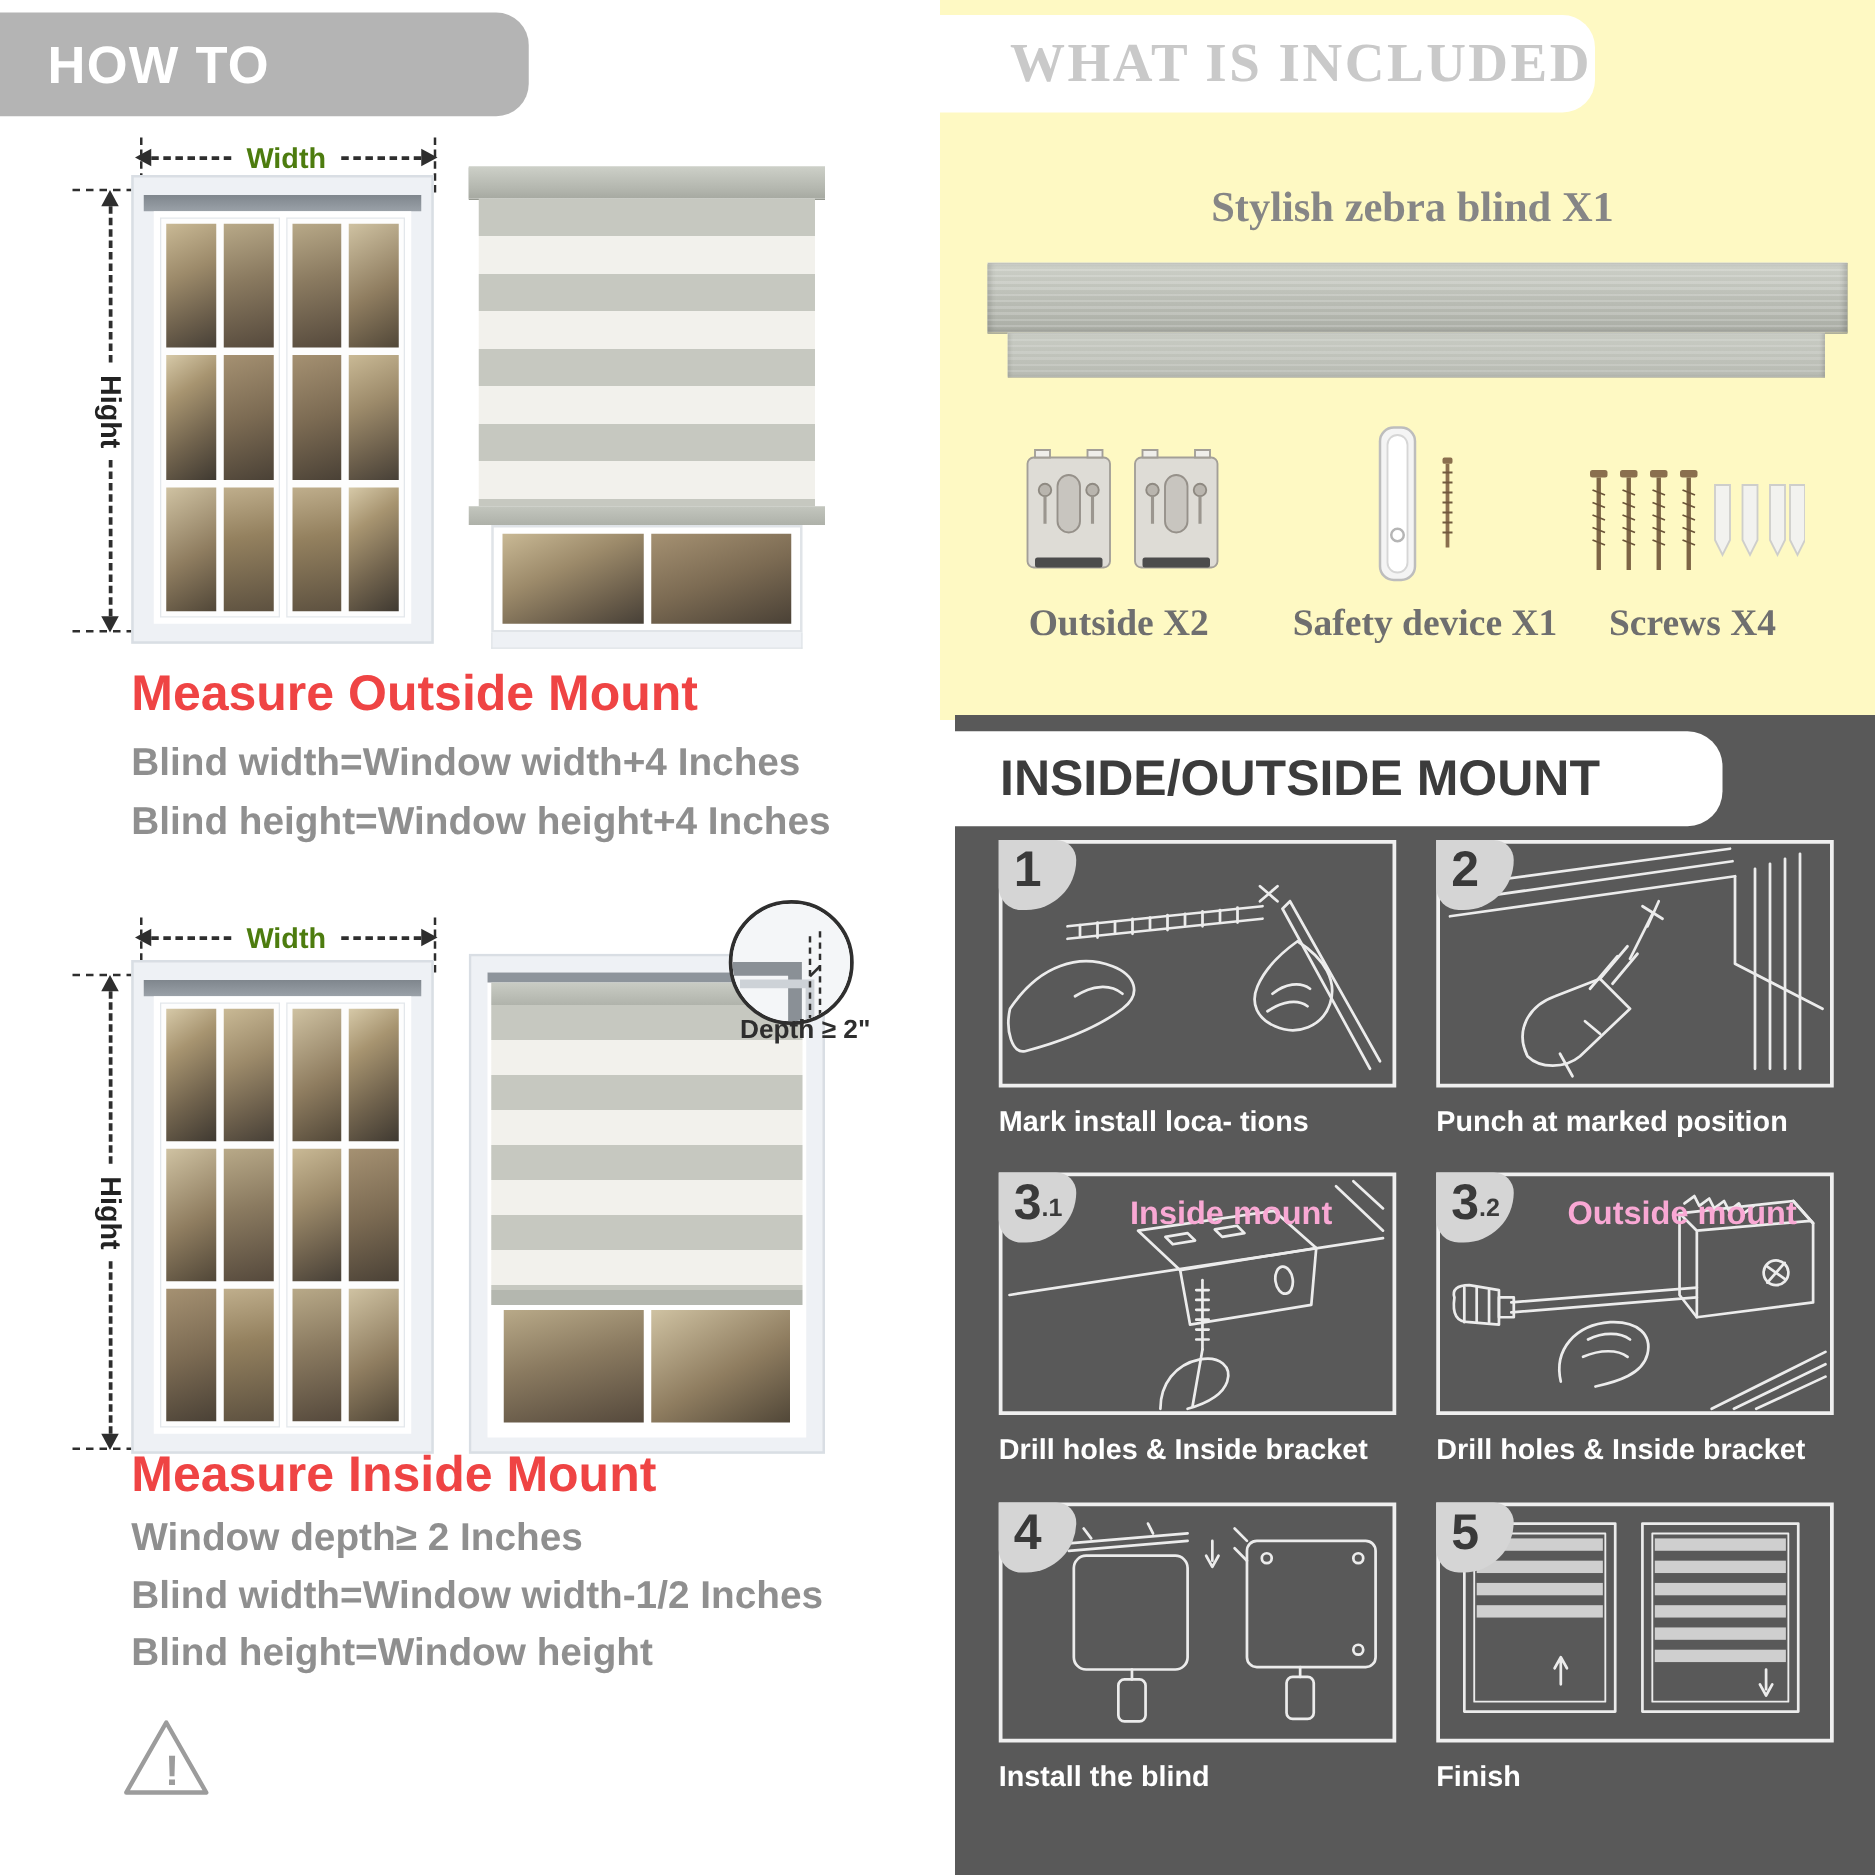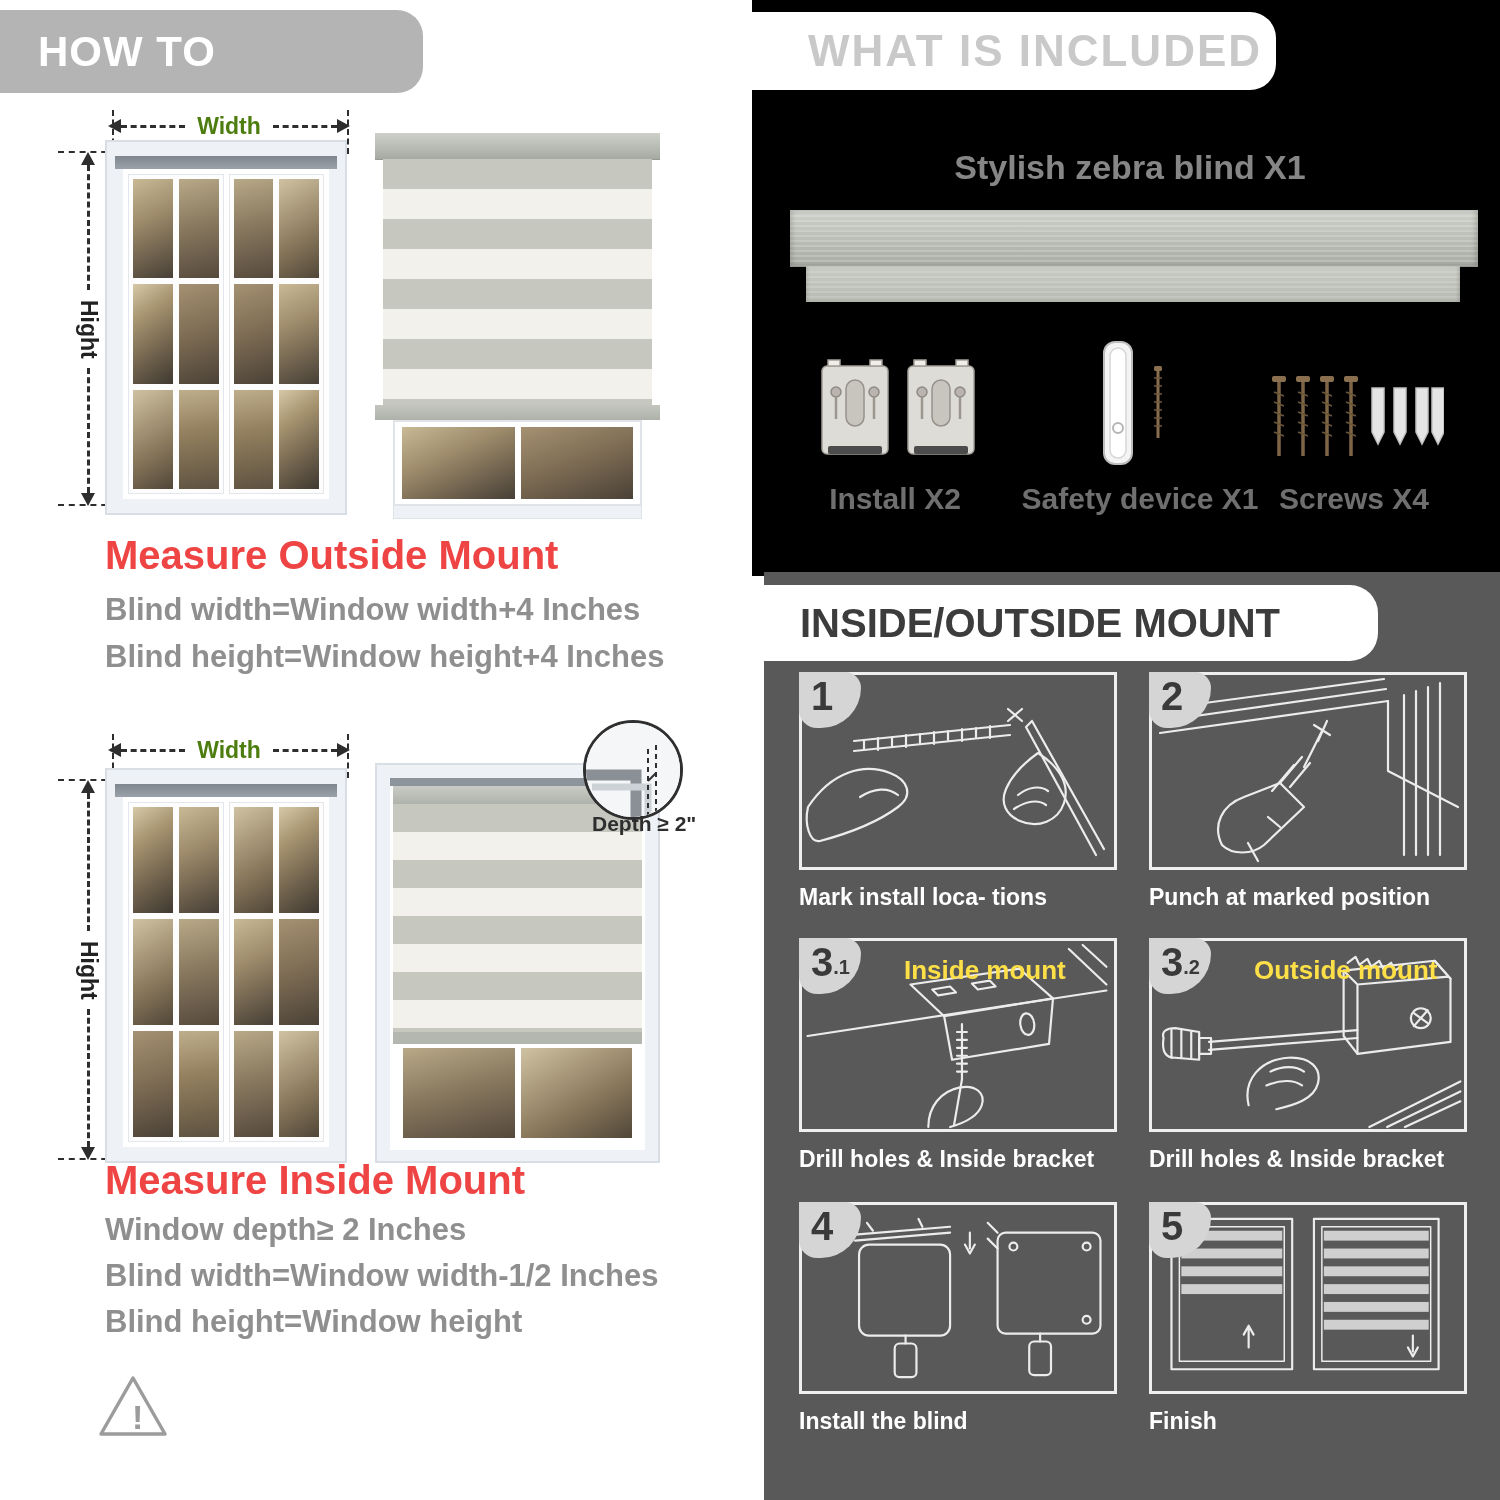--- a/index.html
+++ b/index.html
@@ -60,41 +60,41 @@
   .iwin .ib-rail{position:absolute;left:3px;right:3px;top:254px;height:12px;background:#b4b7af;}
   .iwin .ib-view{position:absolute;left:8px;right:8px;top:266px;bottom:8px;display:flex;gap:6px;background:#fff;padding:4px 5px;box-sizing:border-box;}
 
   .callout{position:absolute;border:3px solid #2f2f2f;border-radius:50%;background:#fafbfc;overflow:hidden;}
   .depth-lbl{position:absolute;font-size:21px;font-weight:bold;color:#2e2e2e;white-space:nowrap;}
 
   .note-text{position:absolute;font-size:22px;font-weight:bold;color:#9b9b9b;line-height:1.4;}
   .warn-mark{position:absolute;font-size:34px;font-weight:bold;color:#9c9c9c;}
 
   
-  .r-top{position:absolute;left:752px;top:0;width:748px;height:576px;background:#000000;}
+  .r-top{position:absolute;left:752px;top:0;width:748px;height:576px;background:#fef9c3;font-family:Liberation Serif, serif;}
   .r-title{position:absolute;left:0;top:12px;width:524px;height:78px;background:#ffffff;border-radius:0 26px 26px 0;
            color:#c9c9c9;font-size:44px;font-weight:bold;line-height:78px;padding-left:56px;letter-spacing:2px;box-sizing:border-box;}
   .blind-lbl{position:absolute;left:128px;top:148px;width:500px;text-align:center;font-size:34px;font-weight:bold;color:#868686;}
   .hr-top{position:absolute;left:38px;top:210px;width:688px;height:56px;
           background:repeating-linear-gradient(180deg,rgba(255,255,255,.18) 0 2px,rgba(0,0,0,0) 2px 5px),linear-gradient(180deg,#ced1c9,#b6b9b1 65%,#a9aca4);
           box-shadow:inset -3px 0 4px rgba(0,0,0,.15),inset 3px 0 4px rgba(0,0,0,.12),0 1px 0 #93968e;}
   .hr-bot{position:absolute;left:54px;top:266px;width:654px;height:36px;
           background:repeating-linear-gradient(180deg,rgba(255,255,255,.15) 0 2px,rgba(0,0,0,0) 2px 5px),linear-gradient(180deg,#c9ccc4,#b7bab2);
           box-shadow:inset -2px 0 3px rgba(0,0,0,.12),inset 2px 0 3px rgba(0,0,0,.1);}
   .item-lbl{position:absolute;top:482px;text-align:center;font-size:30px;font-weight:bold;color:#6f6f6f;white-space:nowrap;}
 
   .r-dark{position:absolute;left:752px;top:572px;width:748px;height:928px;background:#595959;margin-left:12px;}
   .m-title{position:absolute;left:0;top:13px;width:614px;height:76px;background:#ffffff;border-radius:0 28px 28px 0;
            color:#3c3c3c;font-size:40px;font-weight:bold;line-height:76px;padding-left:36px;box-sizing:border-box;}
   .panel{position:absolute;border:3px solid #efefef;box-sizing:border-box;}
   .badge{position:absolute;left:-3px;top:-3px;width:62px;height:56px;background:#d5d5d5;
          border-radius:0 16px 40px 18px;display:flex;align-items:flex-start;padding:2px 0 0 12px;box-sizing:border-box;}
   .badge .n{font-size:40px;font-weight:bold;color:#3a3a3a;line-height:1.1;}
   .badge .s{font-size:20px;font-weight:bold;color:#3a3a3a;margin-top:16px;}
-  .in-lbl{position:absolute;left:102px;top:14px;font-size:26px;font-weight:bold;color:#fde047;white-space:nowrap;}
+  .in-lbl{position:absolute;left:102px;top:14px;font-size:26px;font-weight:bold;color:#f9a8d4;white-space:nowrap;}
   .cap{position:absolute;width:336px;font-size:23px;font-weight:bold;color:#ffffff;}
   .sketch{position:absolute;inset:0;width:100%;height:100%;}
 </style>
 </head>
 <body>
 
 <div id="canvas">
 
   <div class="l-title">HOW TO MEASURE</div>
 
@@ -290,21 +290,21 @@
                  M78,20 l10,4 M78,30 l10,4 M78,40 l10,4 M78,50 l10,4 M78,60 l10,4" stroke="#6b5539" stroke-width="1.5"></path>
       </g>
       <g fill="#f2f2f2" stroke="#cccccc" stroke-width="1.5" opacity="0.95">
         <path d="M104,16 h12 v44 l-6,12 l-6,-12 Z"></path>
         <path d="M126,16 h12 v44 l-6,12 l-6,-12 Z"></path>
         <path d="M148,16 h12 v44 l-6,12 l-6,-12 Z"></path>
         <path d="M168,16 h12 v44 l-6,12 l-6,-12 Z" transform="translate(-4 0)"></path>
       </g>
     </svg>
 
-    <div class="item-lbl" style="left:28px;width:230px;">Install X2</div>
+    <div class="item-lbl" style="left:28px;width:230px;">Outside X2</div>
     <div class="item-lbl" style="left:258px;width:260px;">Safety device X1</div>
     <div class="item-lbl" style="left:522px;width:160px;">Screws X4</div>
   </div>
 
   <div class="r-dark">
     <div class="m-title">INSIDE/OUTSIDE MOUNT</div>
 
     <div class="panel" style="left:35px;top:100px;width:318px;height:198px;">
       <svg class="sketch" viewBox="0 0 312 192" fill="none" stroke="#ececec" stroke-width="2.2" stroke-linecap="round" stroke-linejoin="round">
         <path d="M52,66 L208,50"></path>

